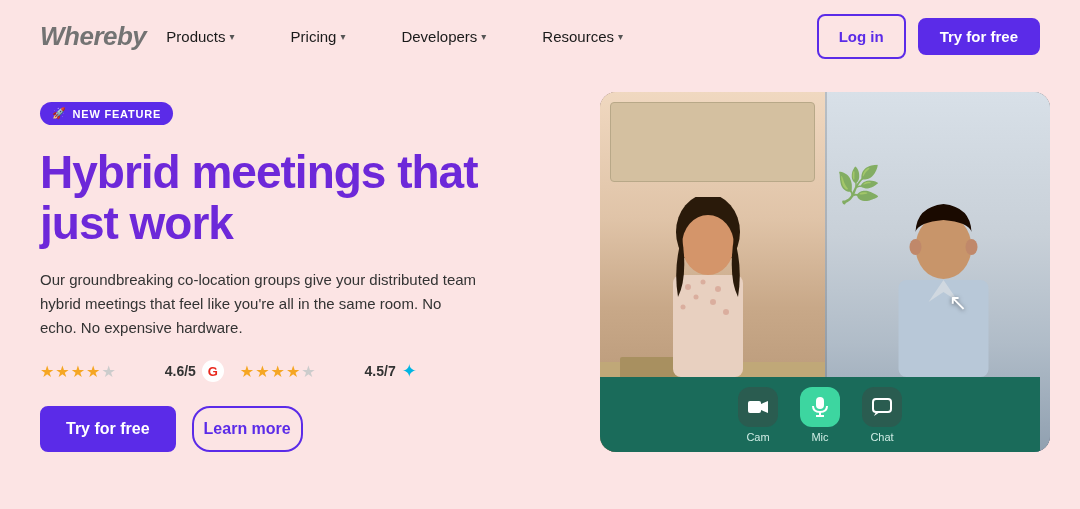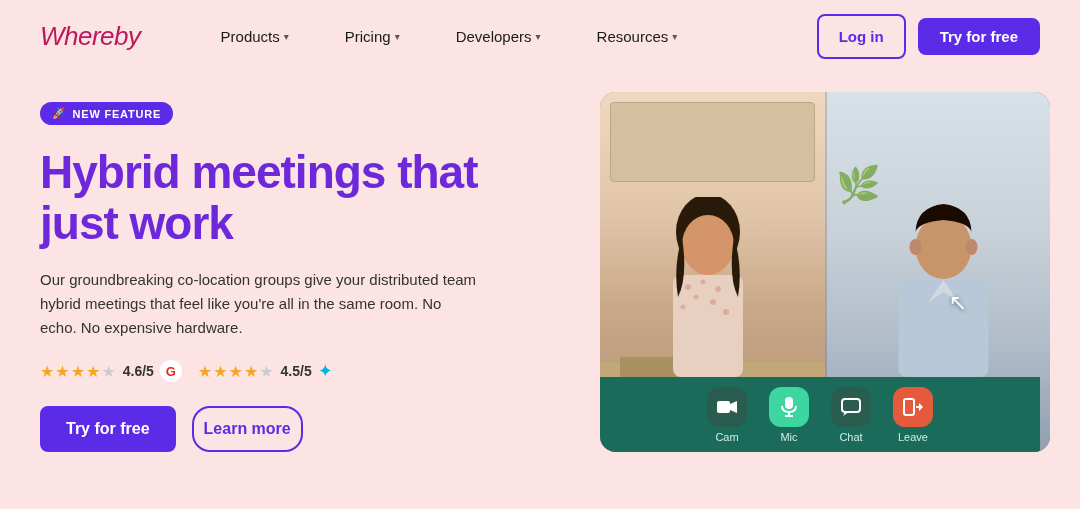--- a/index.html
+++ b/index.html
@@ -15,24 +15,23 @@
     .navbar {
       display: flex;
       align-items: center;
       padding: 0 40px;
       height: 72px;
       background: #fce4e4;
       gap: 0;
     }
     .nav-logo {
       font-size: 26px;
-      font-weight: 400;
-      color: #be185d;
+      font-weight: 700;
+      color: #737373;
       letter-spacing: -0.5px;
-      margin-right: 60px;
       font-style: italic;
     }
     .nav-links {
       display: flex;
       gap: 16px;
       flex: 1;
     }
     .nav-item {
       display: flex;
       align-items: center;
@@ -127,20 +126,21 @@
     }
     .stars {
       color: #f5a623;
       font-size: 16px;
       letter-spacing: 1px;
     }
     .rating-score {
       font-size: 14px;
       font-weight: 600;
       color: #333;
+      margin-left: 42px;
     }
     .rating-logo {
       font-size: 13px;
       font-weight: 800;
       color: #e8271c;
       background: #fff;
       border-radius: 50%;
       width: 22px;
       height: 22px;
       display: flex;
@@ -361,21 +361,21 @@
     <h1 class="hero-title">Hybrid meetings that just work</h1>
     <p class="hero-desc">Our groundbreaking co-location groups give your distributed team hybrid meetings that feel like you're all in the same room. No echo. No expensive hardware.</p>
     <div class="ratings">
       <div class="rating-group">
         <span class="stars">★★★★<span style="color:#ccc">★</span></span>
         <span class="rating-score">4.6/5</span>
         <span class="rating-logo">G</span>
       </div>
       <div class="rating-group">
         <span class="stars">★★★★<span style="color:#ccc">★</span></span>
-        <span class="rating-score">4.5/5</span>
+        <span class="rating-score">4.5/7</span>
         <span style="color:#00b5e2; font-size:18px;">✦</span>
       </div>
     </div>
     <div class="cta-buttons">
       <button class="btn-cta-primary">Try for free</button>
       <button class="btn-cta-secondary">Learn more</button>
     </div>
   </div>
 
   <div class="right">
@@ -460,28 +460,18 @@
         </div>
         <div class="control-btn">
           <div class="control-icon chat">
             <svg width="20" height="18" viewBox="0 0 20 18" fill="none">
               <rect x="1" y="1" width="18" height="13" rx="3" stroke="white" stroke-width="2" fill="none"></rect>
               <polygon points="4,14 2,18 8,14" fill="white"></polygon>
             </svg>
           </div>
           <span class="control-label">Chat</span>
         </div>
-        <div class="control-btn">
-          <div class="control-icon leave">
-            <svg width="20" height="18" viewBox="0 0 20 18" fill="none">
-              <rect x="1" y="1" width="10" height="16" rx="2" stroke="white" stroke-width="2" fill="none"></rect>
-              <line x1="13" y1="9" x2="19" y2="9" stroke="white" stroke-width="2"></line>
-              <polygon points="16,5 20,9 16,13" fill="white"></polygon>
-            </svg>
-          </div>
-          <span class="control-label">Leave</span>
-        </div>
       </div>
 
     </div>
   </div>
 
 </div>
 
 </body></html>

